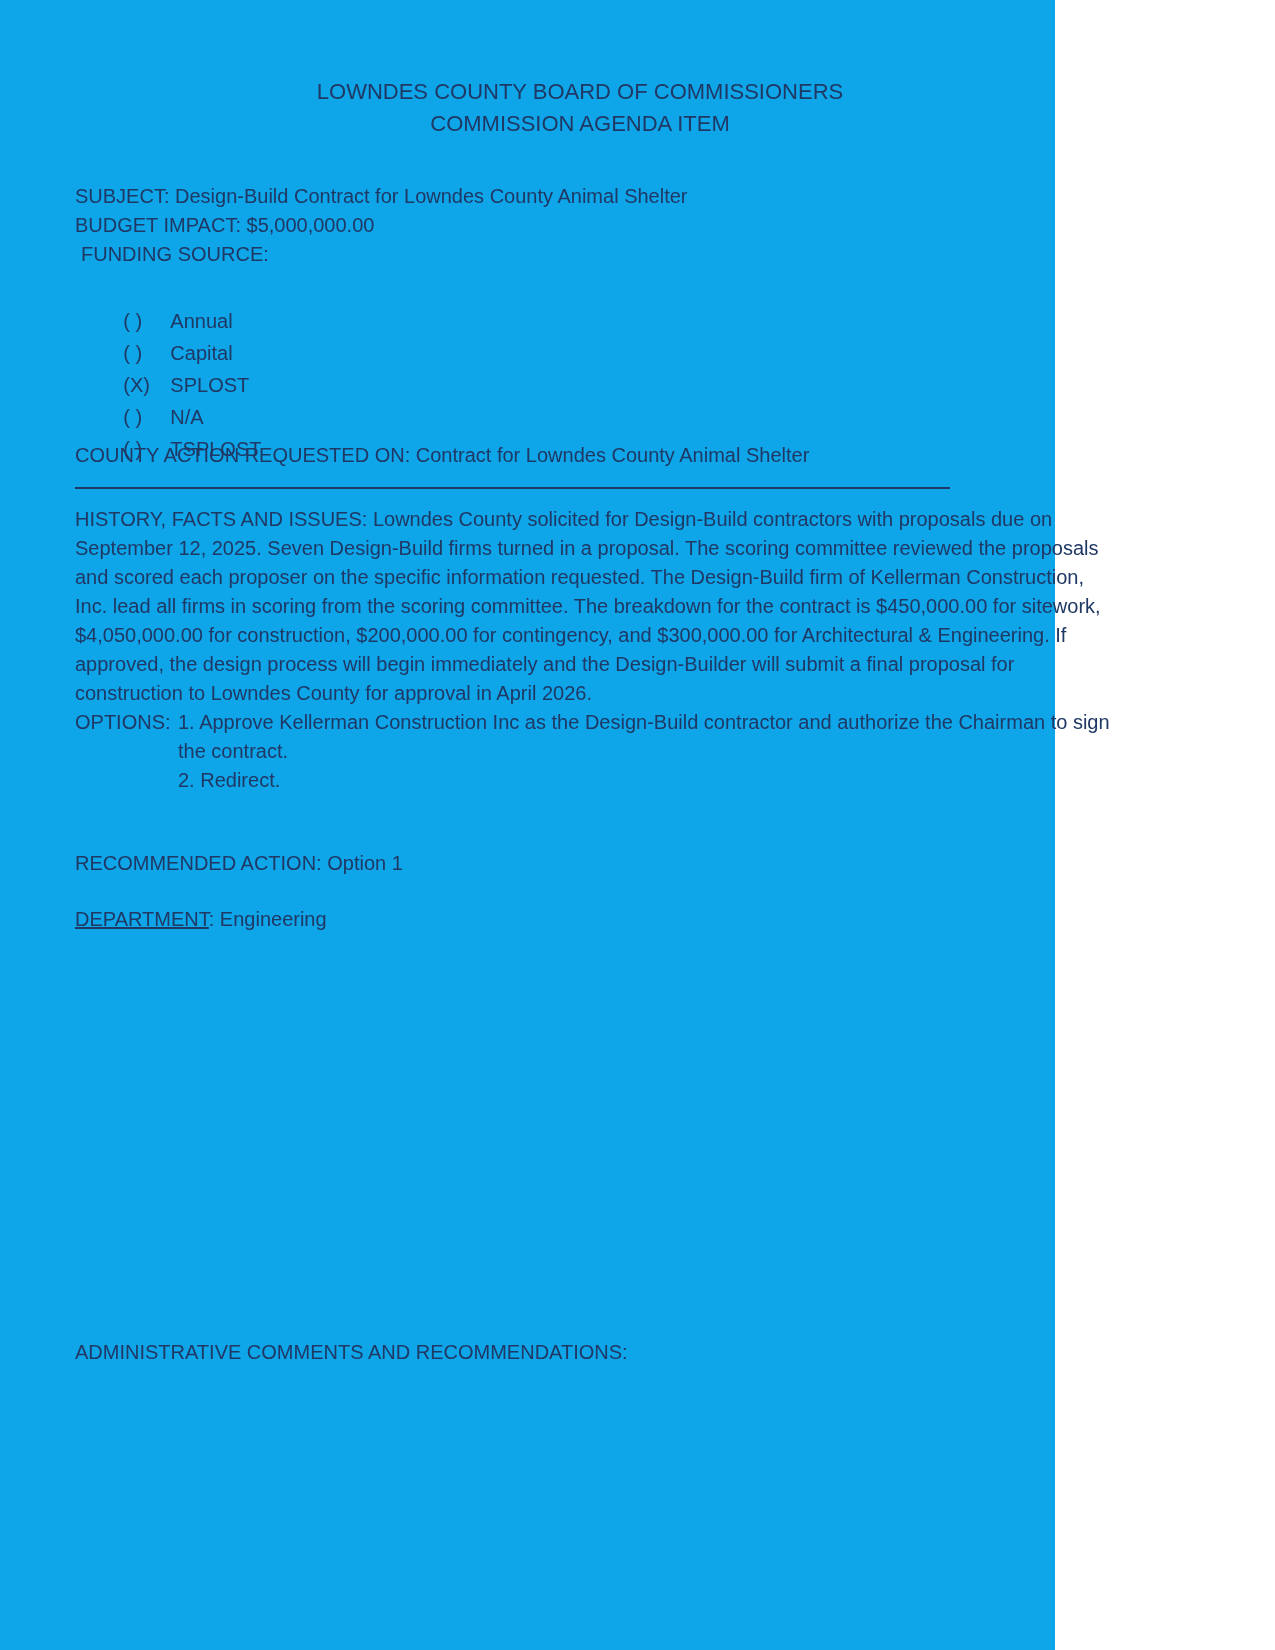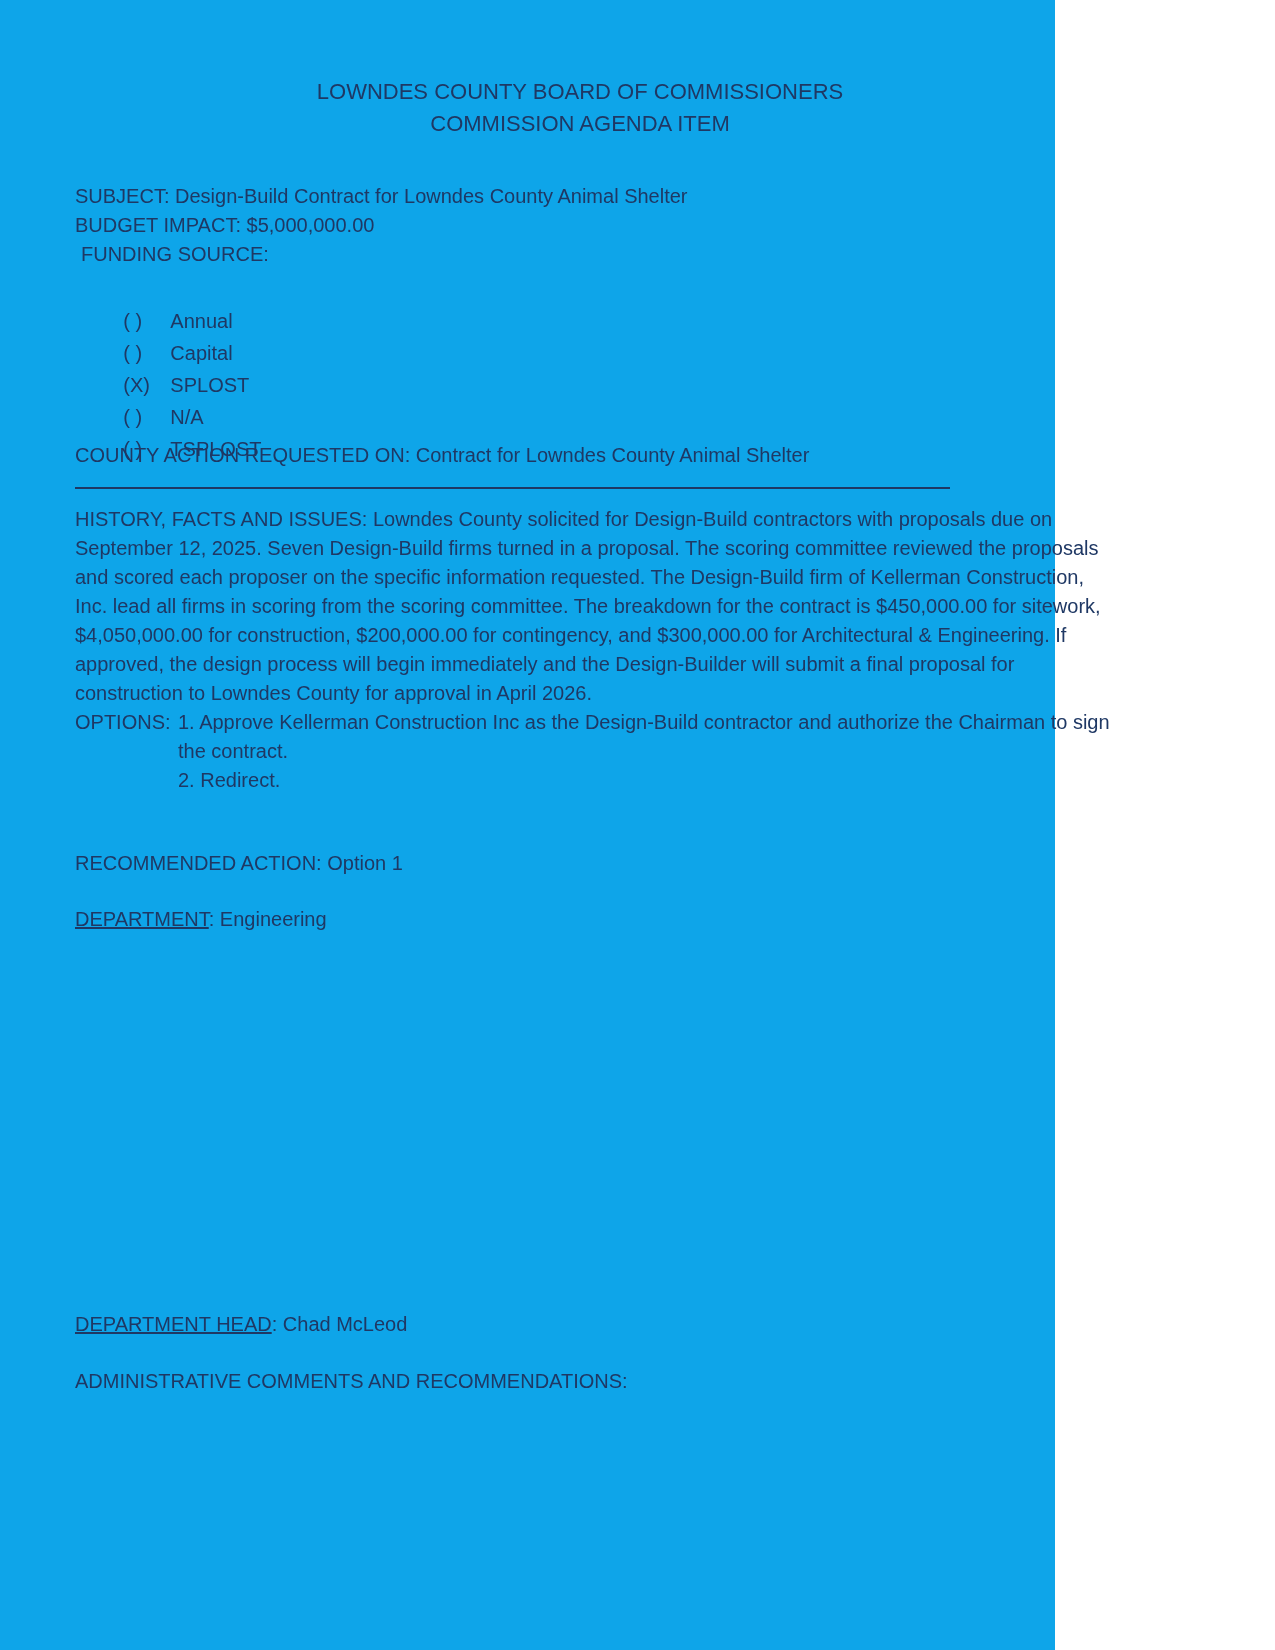--- a/index.html
+++ b/index.html
@@ -137,20 +137,17 @@
   <div class="recommended-line">
     <span>RECOMMENDED ACTION:</span>
     <span> </span>
     <span>Option 1</span>
   </div>
 
   <div class="dept-row">
     <div class="dept-cell-1">
       <span class="underlined">DEPARTMENT</span><span>: </span><span>Engineering</span>
     </div>
-    <div>
-      <span class="underlined">DEPARTMENT HEAD</span><span>: </span><span>Chad McLeod</span>
-    </div>
   </div>
 
   <div class="admin-line">ADMINISTRATIVE COMMENTS AND RECOMMENDATIONS:</div>
 
 </div>
 
 </body></html>

